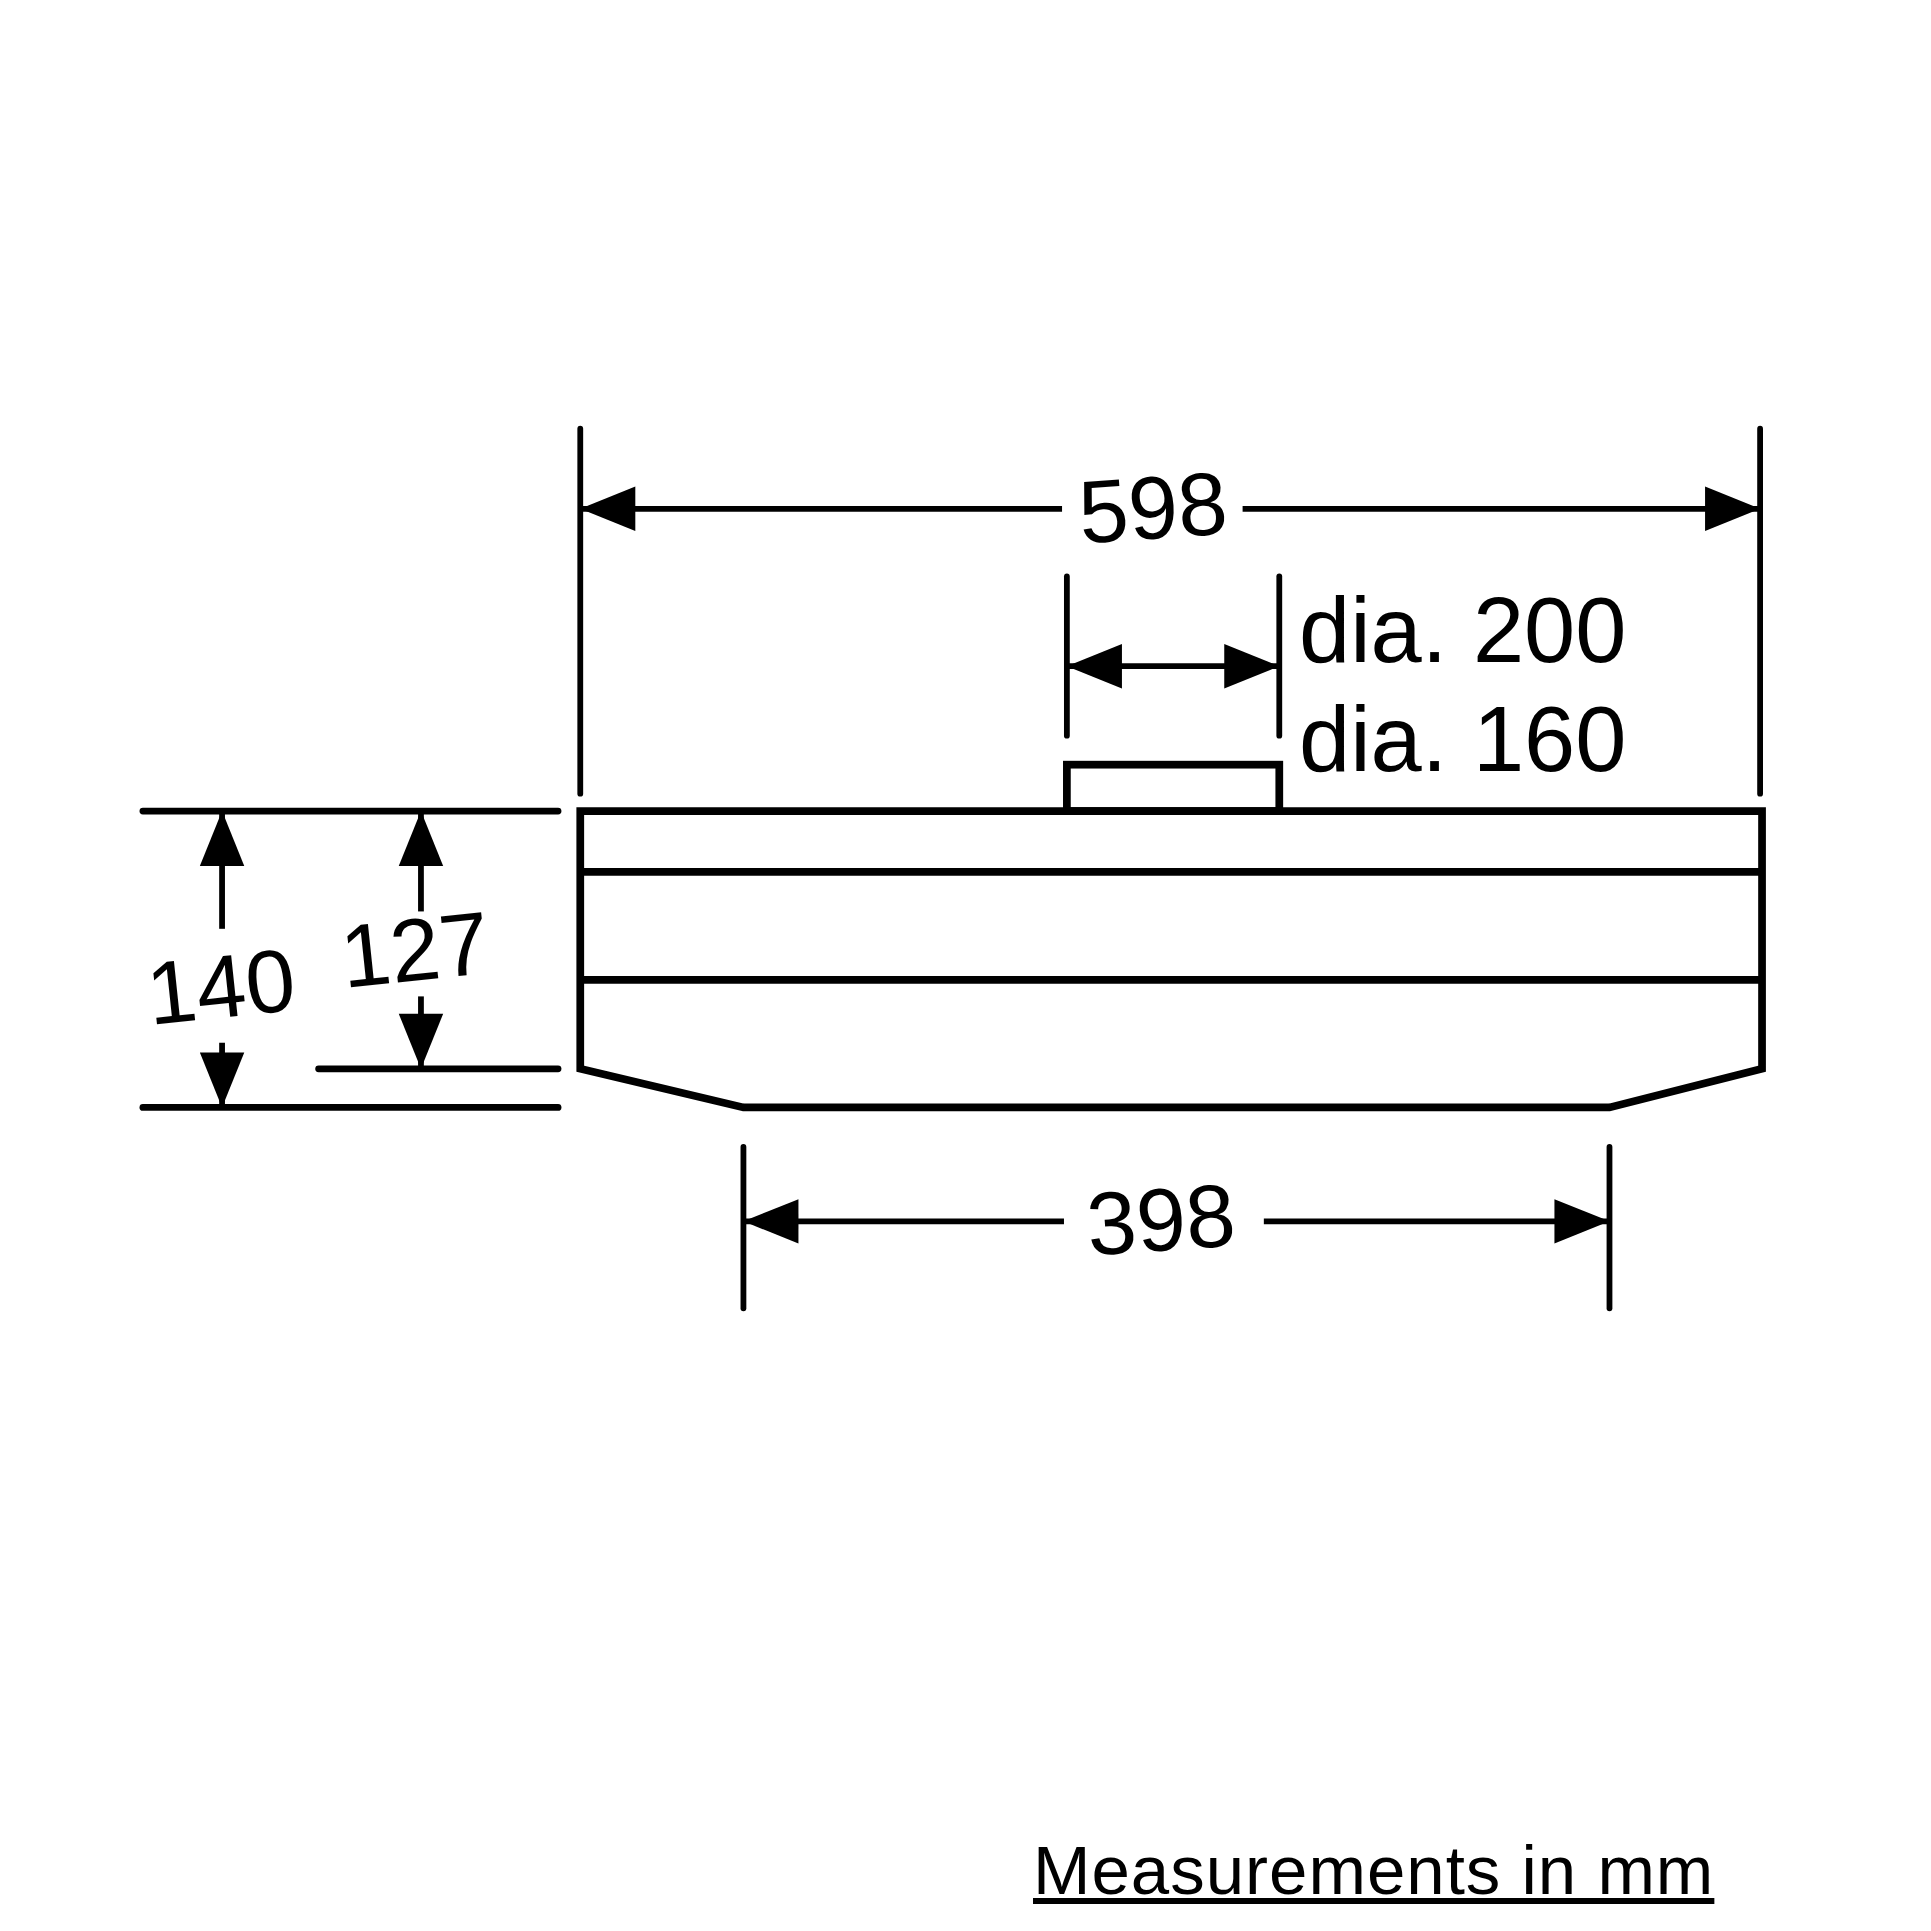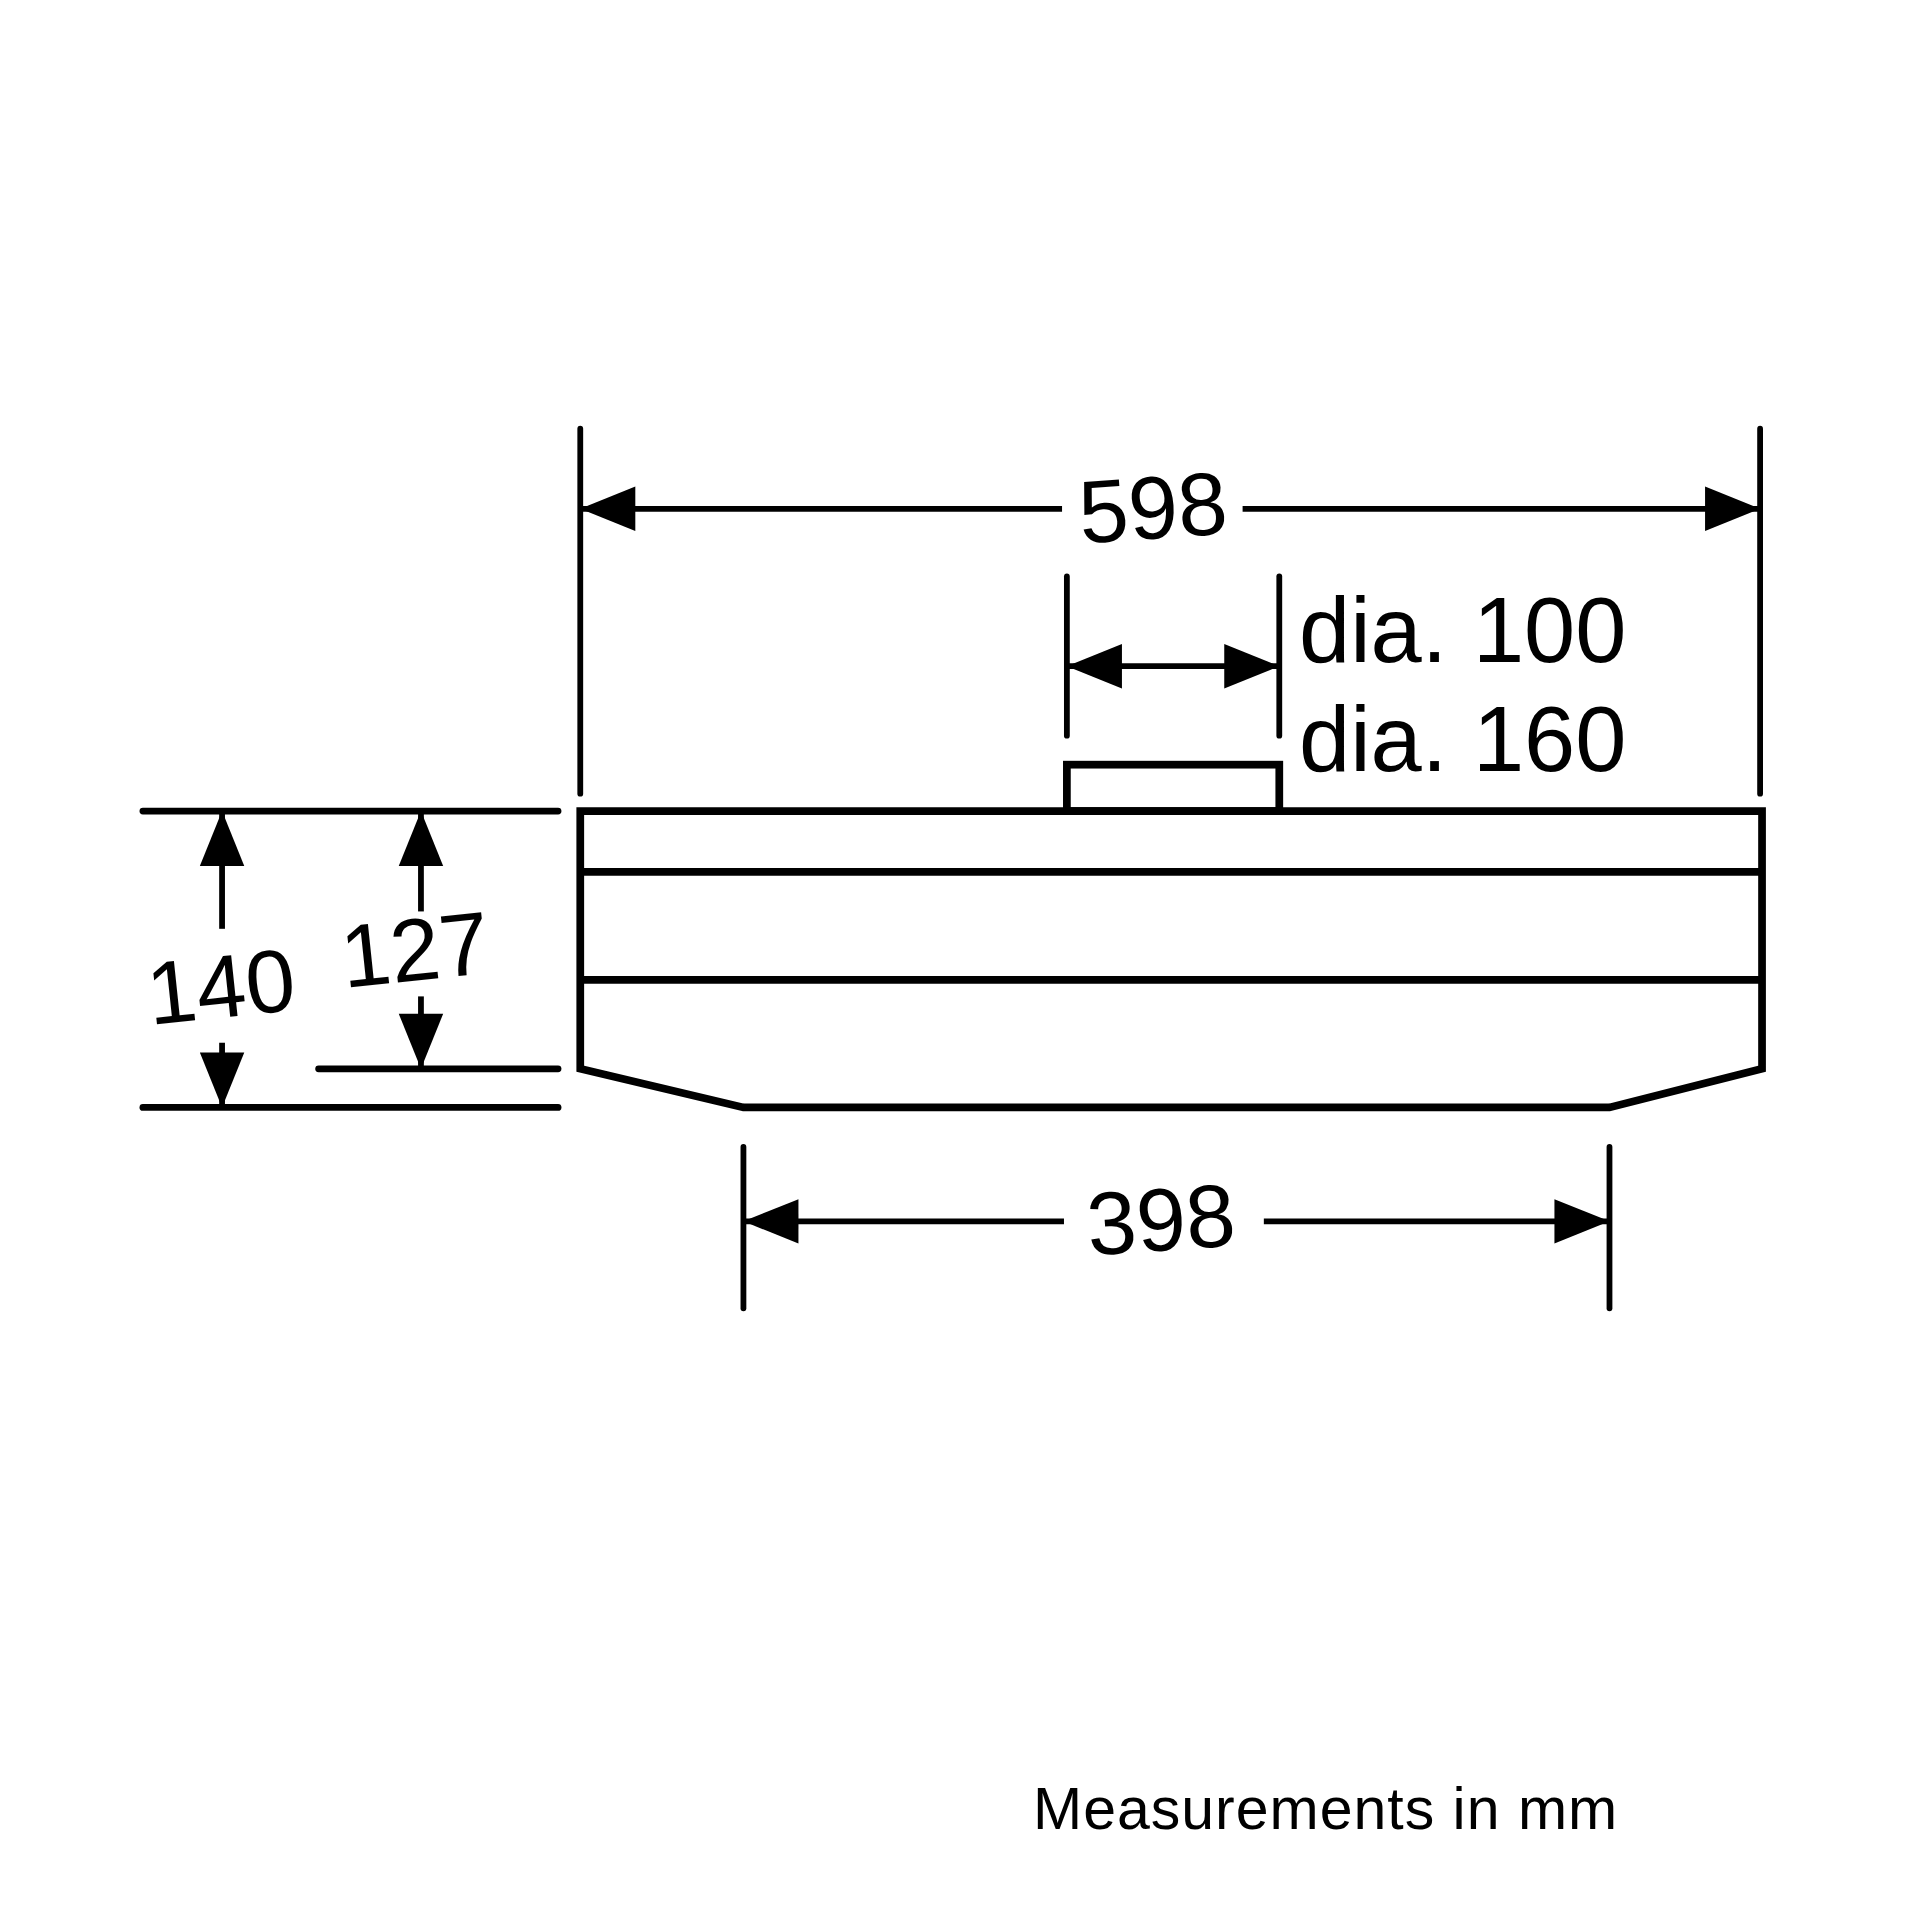--- a/index.html
+++ b/index.html
@@ -36,24 +36,25 @@
     transform: translate(-50%, -50%) rotate(-6deg);
   }
   .dia {
     font-size: 92px;
     line-height: 92px;
     left: 1299px;
   }
   .dia1 { top: 584px; }
   .dia2 { top: 693px; }
   .footer-note {
-    font-size: 59px;
+    font-size: 69px;
     letter-spacing: 1px;
     left: 1033px;
-    top: 1780px;
+    top: 1836px;
+    text-decoration: underline;
   }
 </style>
 </head>
 <body>
 
 <div class="stage">
 
   <svg width="1931" height="1931" viewBox="0 0 2000 2000">
 
     <g stroke="#000000" stroke-width="6" stroke-linecap="round">
@@ -129,20 +130,20 @@
   </svg>
 
   <div class="lbl num" style="left:1153px; top:508px;">598</div>
 
   <div class="lbl num-steep" style="left:221px; top:987px;">140</div>
 
   <div class="lbl num-steep" style="left:415px; top:950px;">127</div>
 
   <div class="lbl num" style="left:1161px; top:1220px;">398</div>
 
-  <div class="lbl dia dia1">dia. 100</div>
+  <div class="lbl dia dia1">dia. 200</div>
 
   <div class="lbl dia dia2">dia. 160</div>
 
   <div class="lbl footer-note">Measurements in mm</div>
 
 </div>
 
 
 </body></html>

